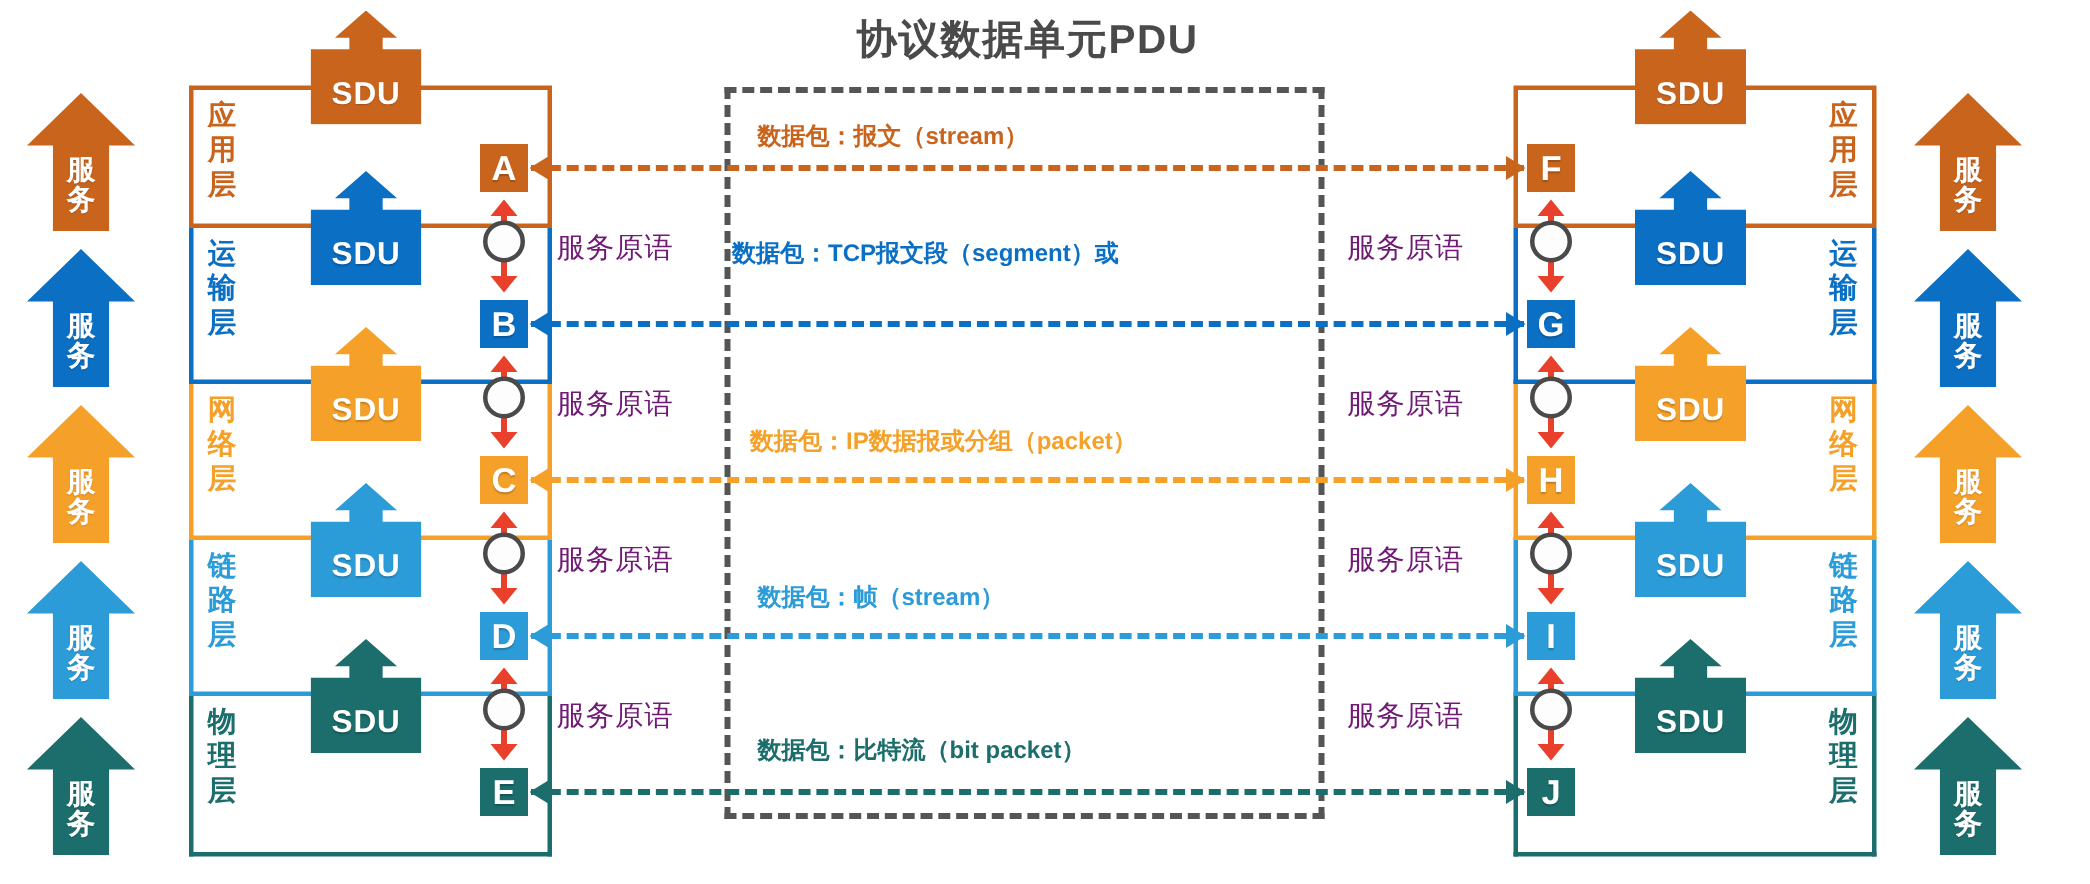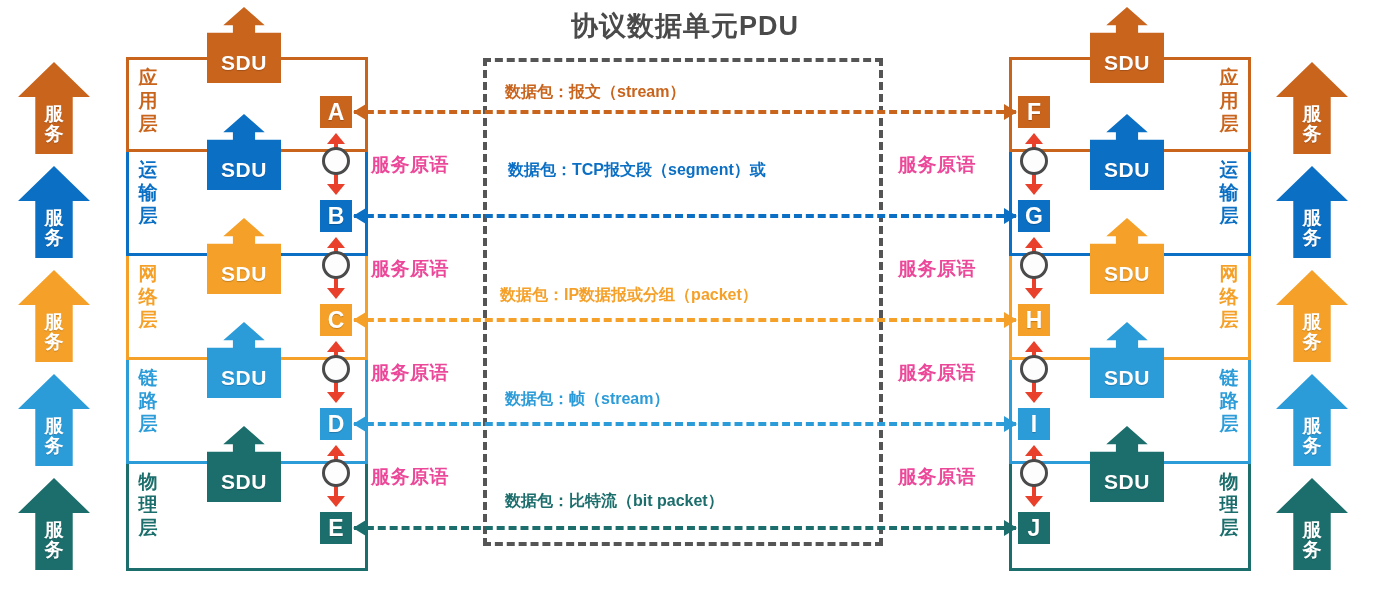--- a/index.html
+++ b/index.html
@@ -88,21 +88,21 @@
   .conn .shaft{
     position:absolute;left:15px;top:8px;width:4px;height:46px;background:#e8402a;
   }
   .conn .ah{position:absolute;left:8px;width:0;height:0;
     border-left:9px solid transparent;border-right:9px solid transparent;}
   .conn .ah-up{top:0;border-bottom:11px solid #e8402a;}
   .conn .ah-dn{bottom:0;border-top:11px solid #e8402a;}
 
   
   .prim{
-    position:absolute;font-size:19px;font-weight:bold;color:#ec4899;
+    position:absolute;font-size:19px;font-weight:normal;color:#701a75;
     white-space:nowrap;letter-spacing:.5px;
   }
 
   
   .pdubox{
     position:absolute;left:483px;top:58px;width:400px;height:488px;
     border:4px dashed #555555;box-sizing:border-box;
   }
 
   
@@ -305,21 +305,21 @@
       <div class="arrowhead right" style="left: 1004px; top: 312px; border-left-color: rgb(245, 161, 41);"></div>
       <div class="flowline" style="left: 354px; width: 662px; top: 422px; border-top-color: rgb(44, 156, 217);"></div>
       <div class="arrowhead left" style="left: 353px; top: 416px; border-right-color: rgb(44, 156, 217);"></div>
       <div class="arrowhead right" style="left: 1004px; top: 416px; border-left-color: rgb(44, 156, 217);"></div>
       <div class="flowline" style="left: 354px; width: 662px; top: 526px; border-top-color: rgb(27, 110, 108);"></div>
       <div class="arrowhead left" style="left: 353px; top: 520px; border-right-color: rgb(27, 110, 108);"></div>
       <div class="arrowhead right" style="left: 1004px; top: 520px; border-left-color: rgb(27, 110, 108);"></div>
       <div class="pdutext" style="left: 505px; top: 80px; color: rgb(201, 100, 29);">
         <div>数据包：报文（stream）</div>
       </div>
-      <div class="pdutext" style="left: 508px; top: 158px; color: rgb(11, 111, 196);">
+      <div class="pdutext" style="left: 488px; top: 158px; color: rgb(11, 111, 196);">
         <div>数据包：TCP报文段（segment）或</div>
       </div>
       <div class="pdutext" style="left: 500px; top: 283px; color: rgb(245, 161, 41);">
         <div>数据包：IP数据报或分组（packet）</div>
       </div>
       <div class="pdutext" style="left: 505px; top: 387px; color: rgb(44, 156, 217);">
         <div>数据包：帧（stream）</div>
       </div>
       <div class="pdutext" style="left: 505px; top: 489px; color: rgb(27, 110, 108);">
         <div>数据包：比特流（bit packet）</div>

